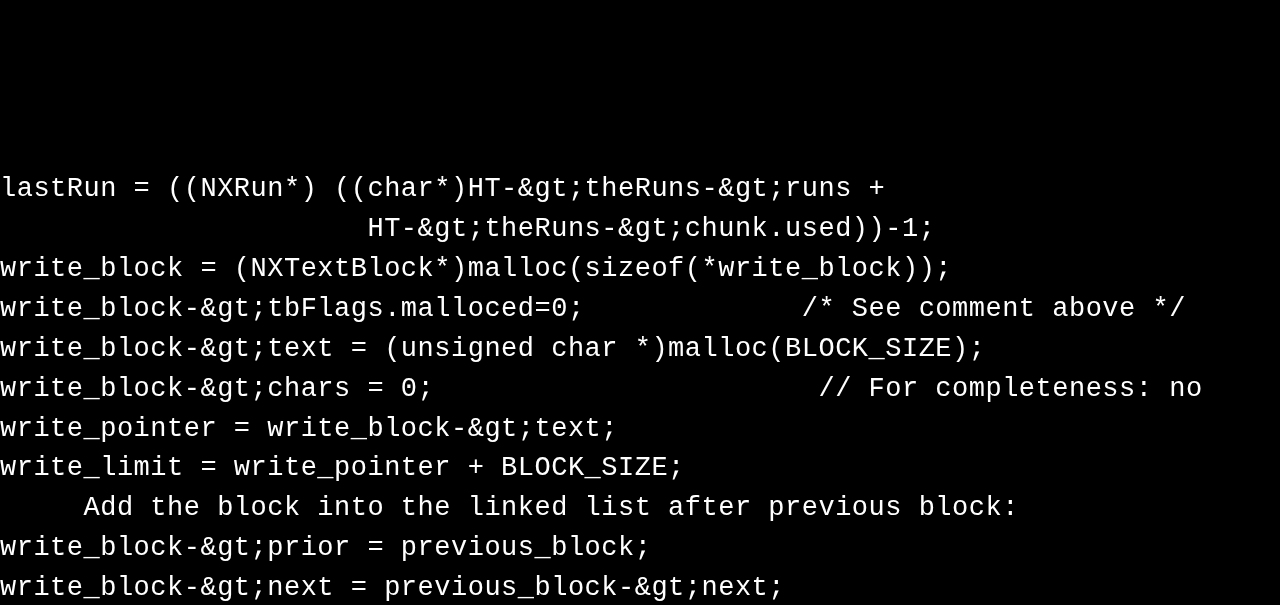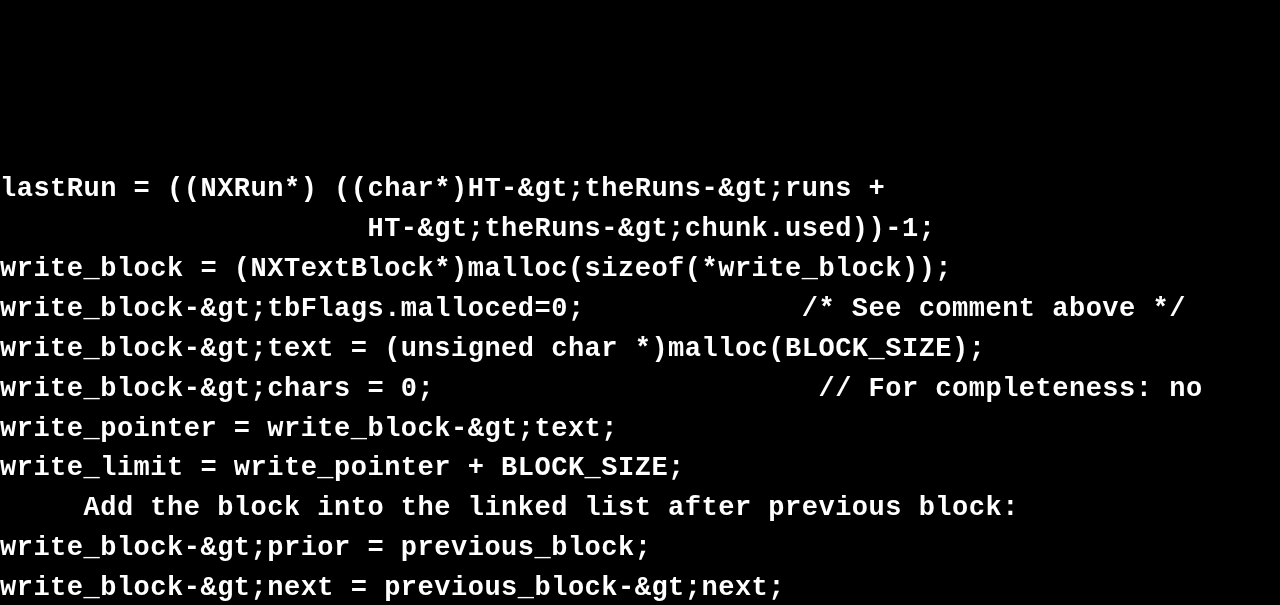--- a/index.html
+++ b/index.html
@@ -15,21 +15,20 @@
       line-height: 1.48;
       width: 1280px;
       height: 605px;
       overflow: hidden;
       padding: 10px 0 0 0;
       white-space: pre;
       letter-spacing: 0.5px;
     }
     .code-line {
       display: block;
-      font-weight: bold;
     }
   </style>
 </head>
 <body>
 
 
 
 <div><span class="code-line">lastRun = ((NXRun*) ((char*)HT-&amp;gt;theRuns-&amp;gt;runs +</span><span class="code-line">                      HT-&amp;gt;theRuns-&amp;gt;chunk.used))-1;</span><span class="code-line">write_block = (NXTextBlock*)malloc(sizeof(*write_block));</span><span class="code-line">write_block-&amp;gt;tbFlags.malloced=0;             /* See comment above */</span><span class="code-line">write_block-&amp;gt;text = (unsigned char *)malloc(BLOCK_SIZE);</span><span class="code-line">write_block-&amp;gt;chars = 0;                       // For completeness: no</span><span class="code-line">write_pointer = write_block-&amp;gt;text;</span><span class="code-line">write_limit = write_pointer + BLOCK_SIZE;</span><span class="code-line">     Add the block into the linked list after previous block:</span><span class="code-line">write_block-&amp;gt;prior = previous_block;</span><span class="code-line">write_block-&amp;gt;next = previous_block-&amp;gt;next;</span></div>
 
 

